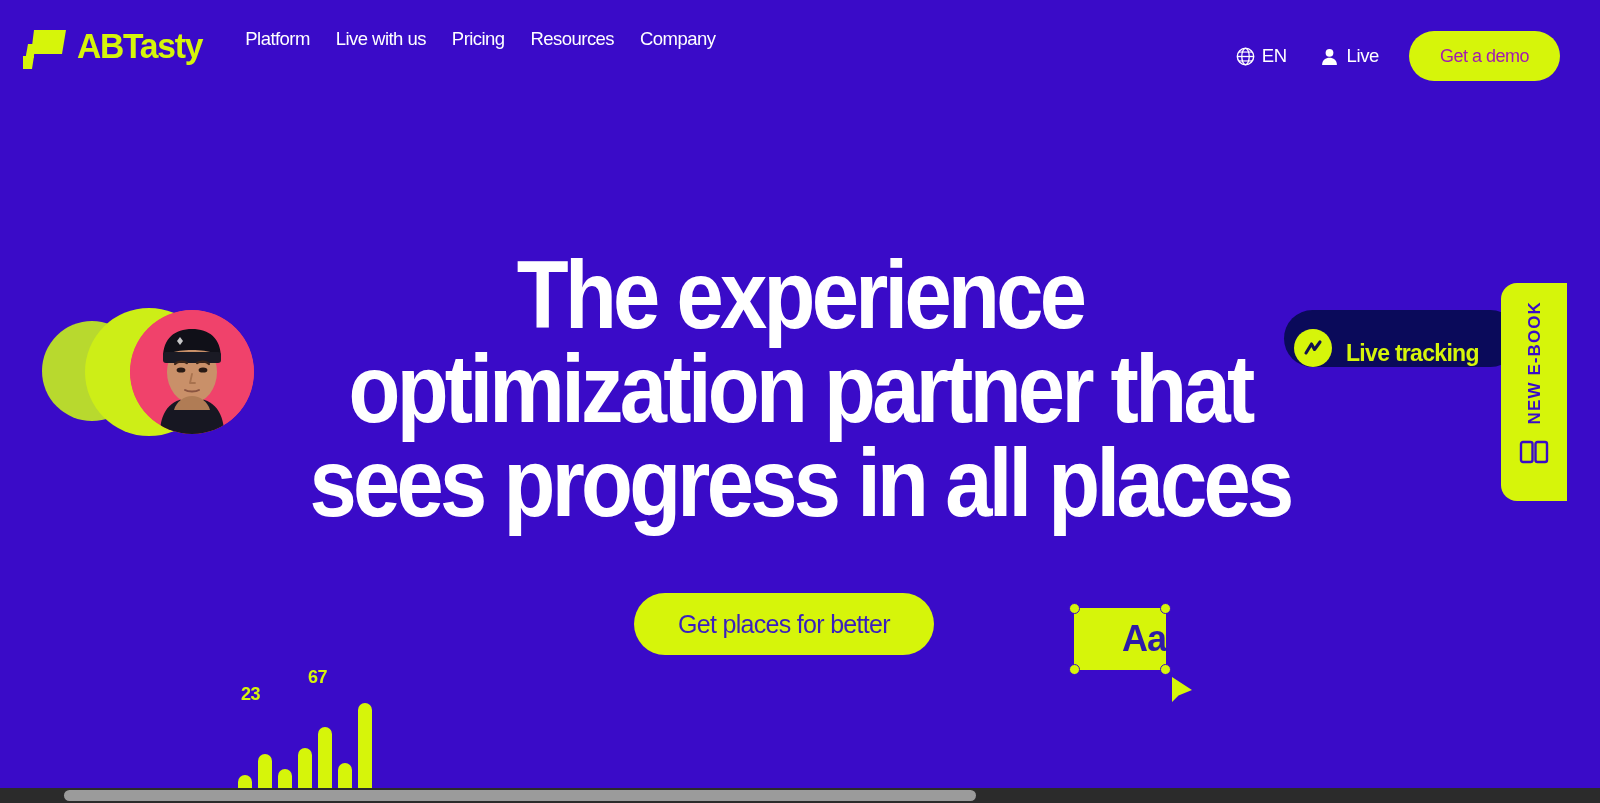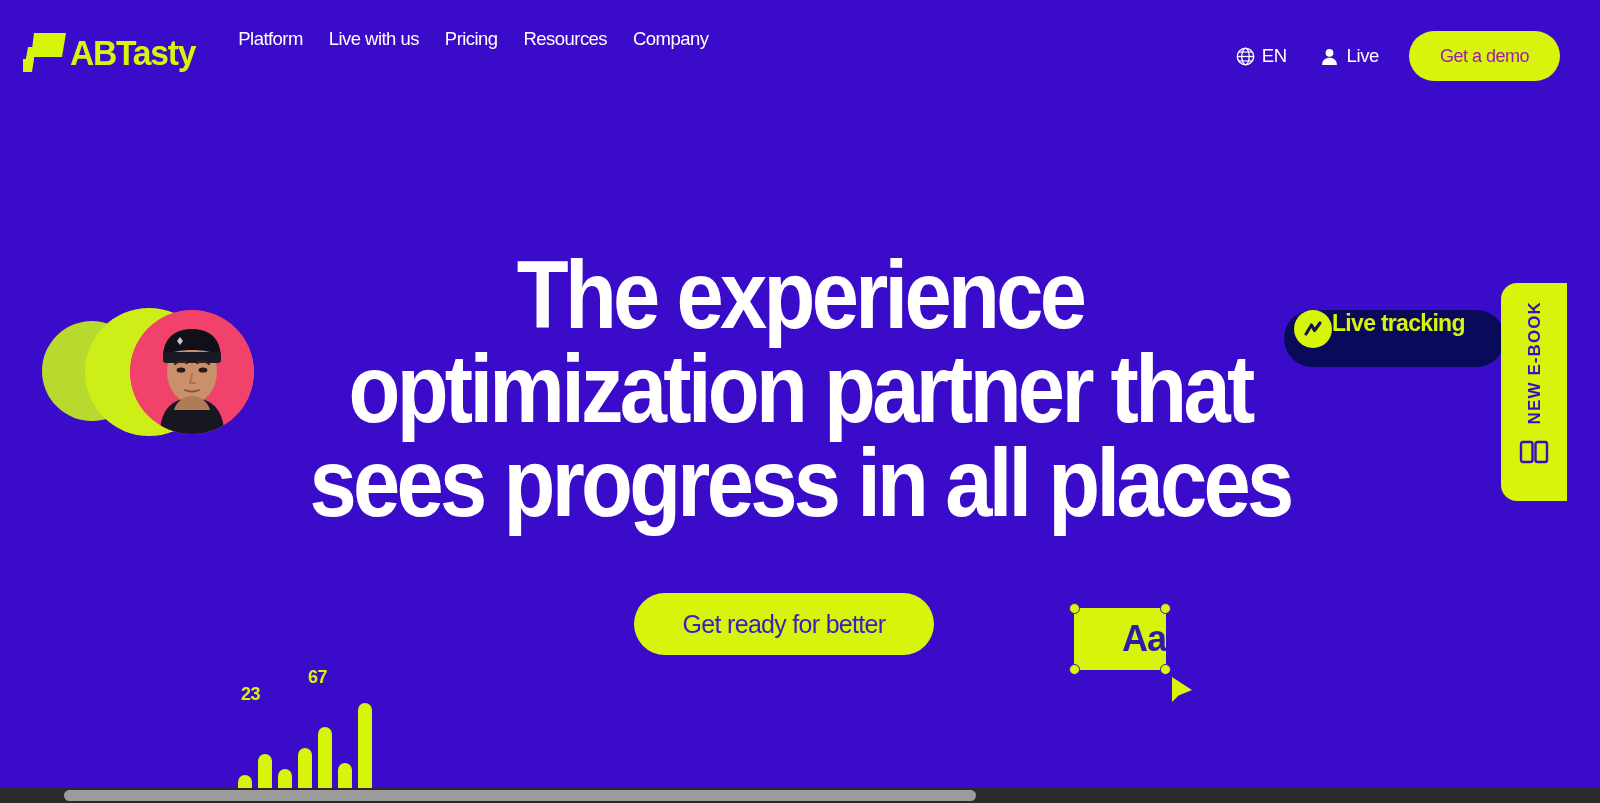--- a/index.html
+++ b/index.html
@@ -22,22 +22,21 @@
     top: 0; left: 0;
     width: 1600px;
     height: 110px;
     display: flex;
     align-items: flex-start;
     padding: 28px 40px 0 22px;
   }
 
   .brand {
     display: flex;
-    align-items: center;
-    gap: 2px;
+    gap: 9px;
     margin-right: 38px;
     height: 48px;
   }
   .brand-mark { width: 46px; height: 42px; flex: 0 0 auto; display:block; }
   .brand-name {
     color: #D6F50A;
     font-size: 35px;
     font-weight: bold;
     letter-spacing: -1.3px;
     line-height: 1;
@@ -174,22 +173,23 @@
 
   
   .live-pill {
     position: absolute;
     top: 310px;
     left: 1284px;
     height: 57px;
     background: #0A0A5A;
     border-radius: 30px;
     display: flex;
-    align-items: flex-start;
+    align-items: flex-end;
     padding: 0 40px 0 10px;
+    gap: 14px;
     cursor: pointer;
   }
   .live-dot {
     width: 38px; height: 38px;
     border-radius: 50%;
     background: #D6F50A;
     flex: 0 0 auto;
     display: flex;
     align-items: center;
     justify-content: center;
@@ -394,21 +394,21 @@
     </svg>
   </div>
 </div>
 
 <h1 class="hero-title">
   <span>The experience</span>
   <span>optimization partner that</span>
   <span>sees progress in all places</span>
 </h1>
 
-<button class="cta-btn">Get ready for better</button>
+<button class="cta-btn">Get places for better</button>
 
 <div class="live-pill">
   <span class="live-dot">
     <svg width="26" height="26" viewBox="0 0 26 26">
       <path d="M6 18 L11.5 9 L14.5 14.5 L20 7" stroke="#12124E" stroke-width="3.1" fill="none" stroke-linecap="round" stroke-linejoin="round"></path>
     </svg>
   </span>
   <span class="live-label">Live tracking</span>
 </div>
 

